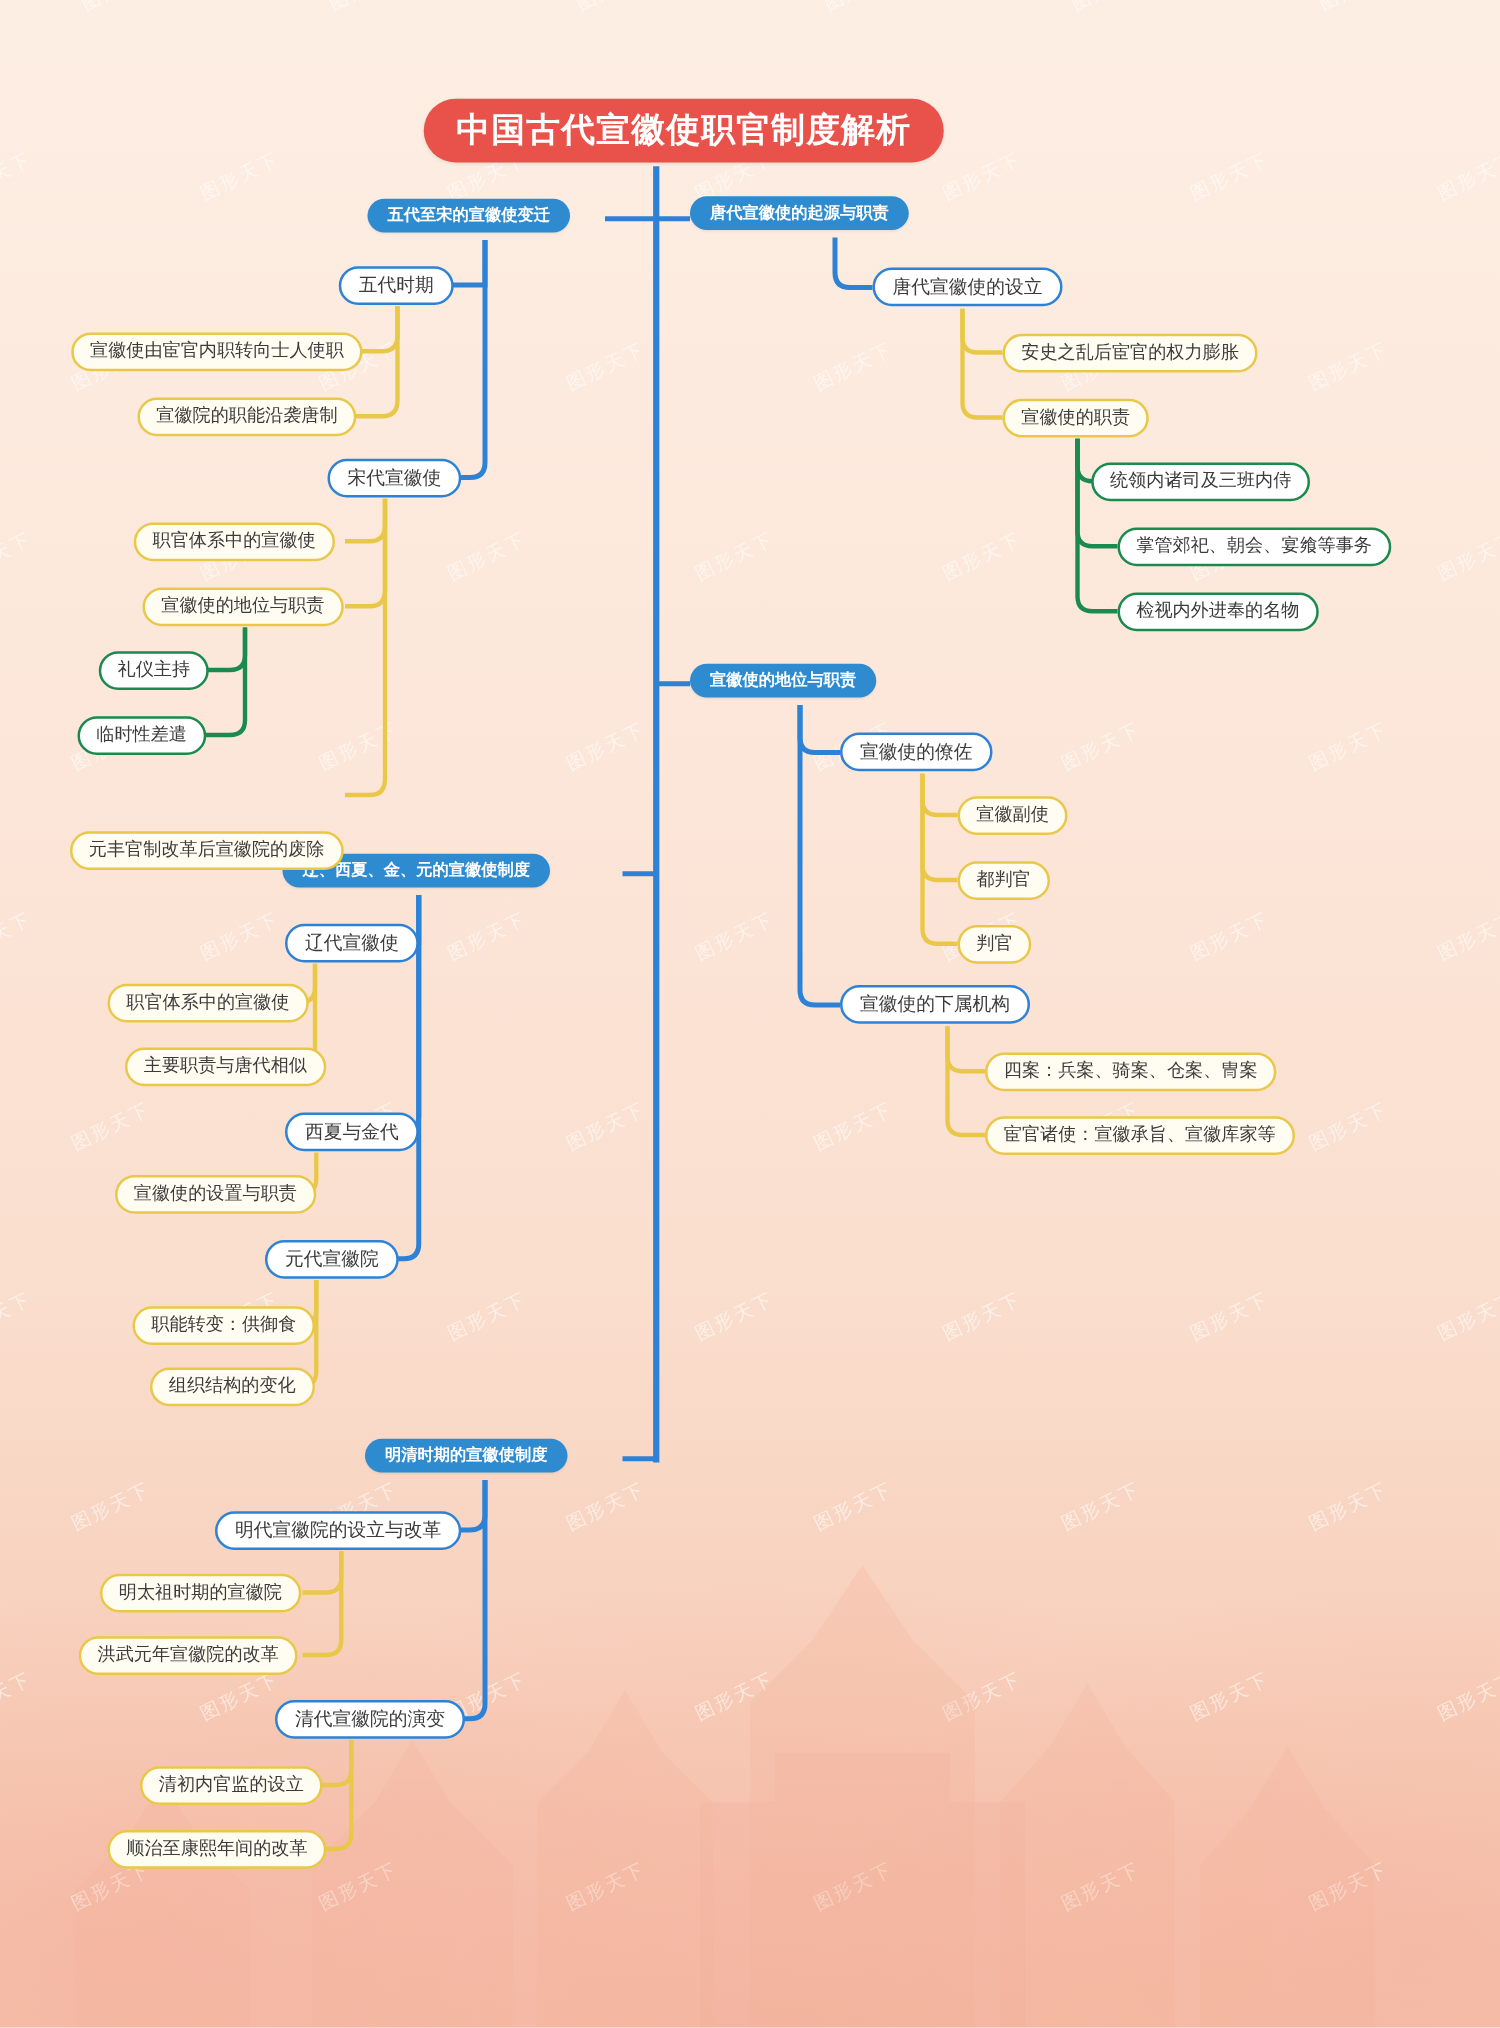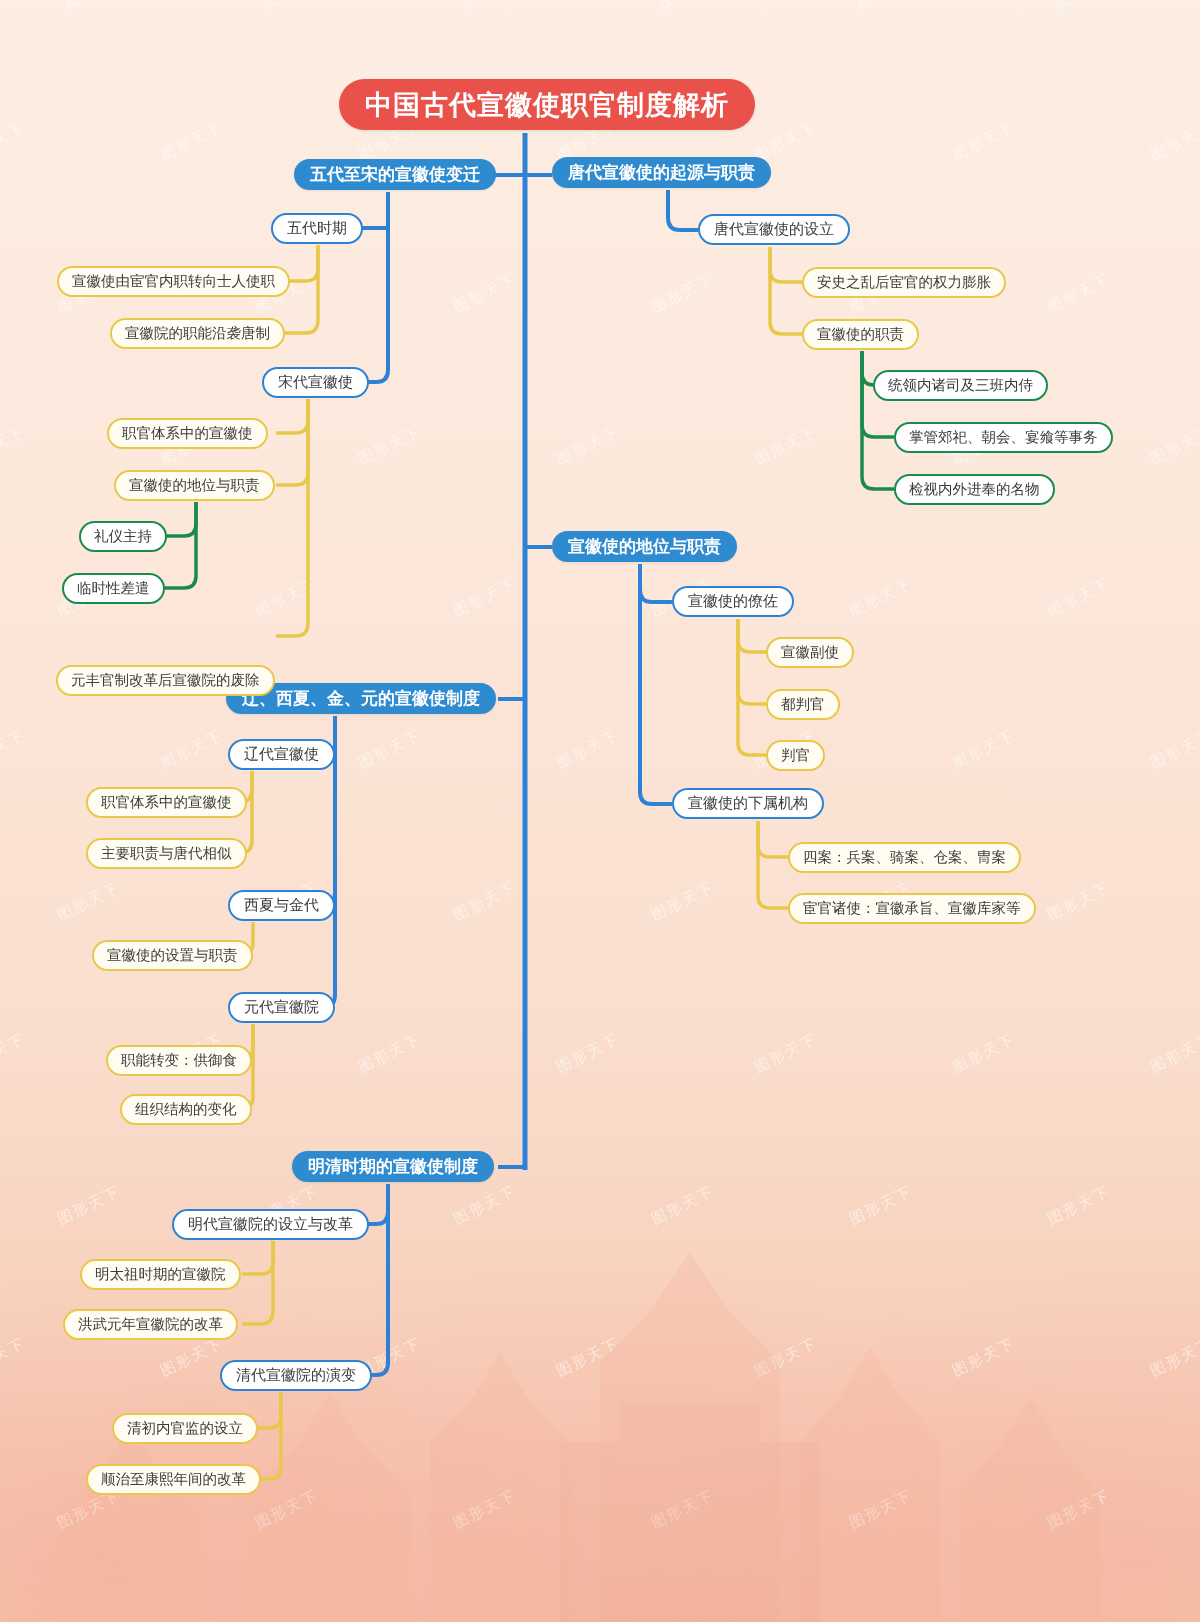--- a/index.html
+++ b/index.html
@@ -25,21 +25,21 @@
     position:absolute; z-index:2; display:flex; align-items:center; justify-content:center;
     white-space:nowrap; line-height:1;
   }
   .root{
     background:#e8524b; color:#fff; border-radius:26px;
     font-size:27px; font-weight:bold; letter-spacing:1px;
     padding:12px 26px; box-shadow:0 1px 3px rgba(0,0,0,.10);
   }
   .lv1{
     background:#2e8bd0; color:#fff; border-radius:17px;
-    font-size:17px; font-weight:bold; padding:7px 16px;
+    font-size:13px; font-weight:bold; padding:7px 16px;
     box-shadow:0 1px 2px rgba(0,0,0,.08);
   }
   .lv2{
     background:#ffffff; color:#3b3b3b; border:2.5px solid #2e82d6;
     border-radius:16px; font-size:15px; padding:6px 14px;
   }
   .lv3{
     background:#fffdf2; color:#3b3b3b; border:2.5px solid #e9c849;
     border-radius:16px; font-size:14.5px; padding:6px 13px;
   }
@@ -236,24 +236,24 @@
 <div class="node lv3" style="left:110px; top:318px;">宣徽院的职能沿袭唐制</div>
 <div class="node lv2" style="left:262px; top:367px;">宋代宣徽使</div>
 <div class="node lv3" style="left:107px; top:418px;">职官体系中的宣徽使</div>
 <div class="node lv3" style="left:114px; top:470px;">宣徽使的地位与职责</div>
 <div class="node lv4" style="left:79px; top:521px;">礼仪主持</div>
 <div class="node lv4" style="left:62px; top:573px;">临时性差遣</div>
 <div class="node lv3" style="left:56px; top:621px;margin-top:44px;">元丰官制改革后宣徽院的废除</div>
 
 <div class="node lv2" style="left:228px; top:739px;">辽代宣徽使</div>
 <div class="node lv3" style="left:86px; top:787px;">职官体系中的宣徽使</div>
-<div class="node lv3" style="left:86px; top:838px;">主要职责与唐代相似</div>
+<div class="node lv3" style="left:100px; top:838px;">主要职责与唐代相似</div>
 <div class="node lv2" style="left:228px; top:890px;">西夏与金代</div>
 <div class="node lv3" style="left:92px; top:940px;">宣徽使的设置与职责</div>
-<div class="node lv2" style="left:228px; top:992px;">元代宣徽院</div>
+<div class="node lv2" style="left:212px; top:992px;">元代宣徽院</div>
 <div class="node lv3" style="left:106px; top:1045px;">职能转变：供御食</div>
 <div class="node lv3" style="left:120px; top:1094px;">组织结构的变化</div>
 
 <div class="node lv2" style="left:172px; top:1209px;">明代宣徽院的设立与改革</div>
 <div class="node lv3" style="left:80px; top:1259px;">明太祖时期的宣徽院</div>
 <div class="node lv3" style="left:63px; top:1309px;">洪武元年宣徽院的改革</div>
 <div class="node lv2" style="left:220px; top:1360px;">清代宣徽院的演变</div>
 <div class="node lv3" style="left:112px; top:1413px;">清初内官监的设立</div>
 <div class="node lv3" style="left:86px; top:1464px;">顺治至康熙年间的改革</div>
 

